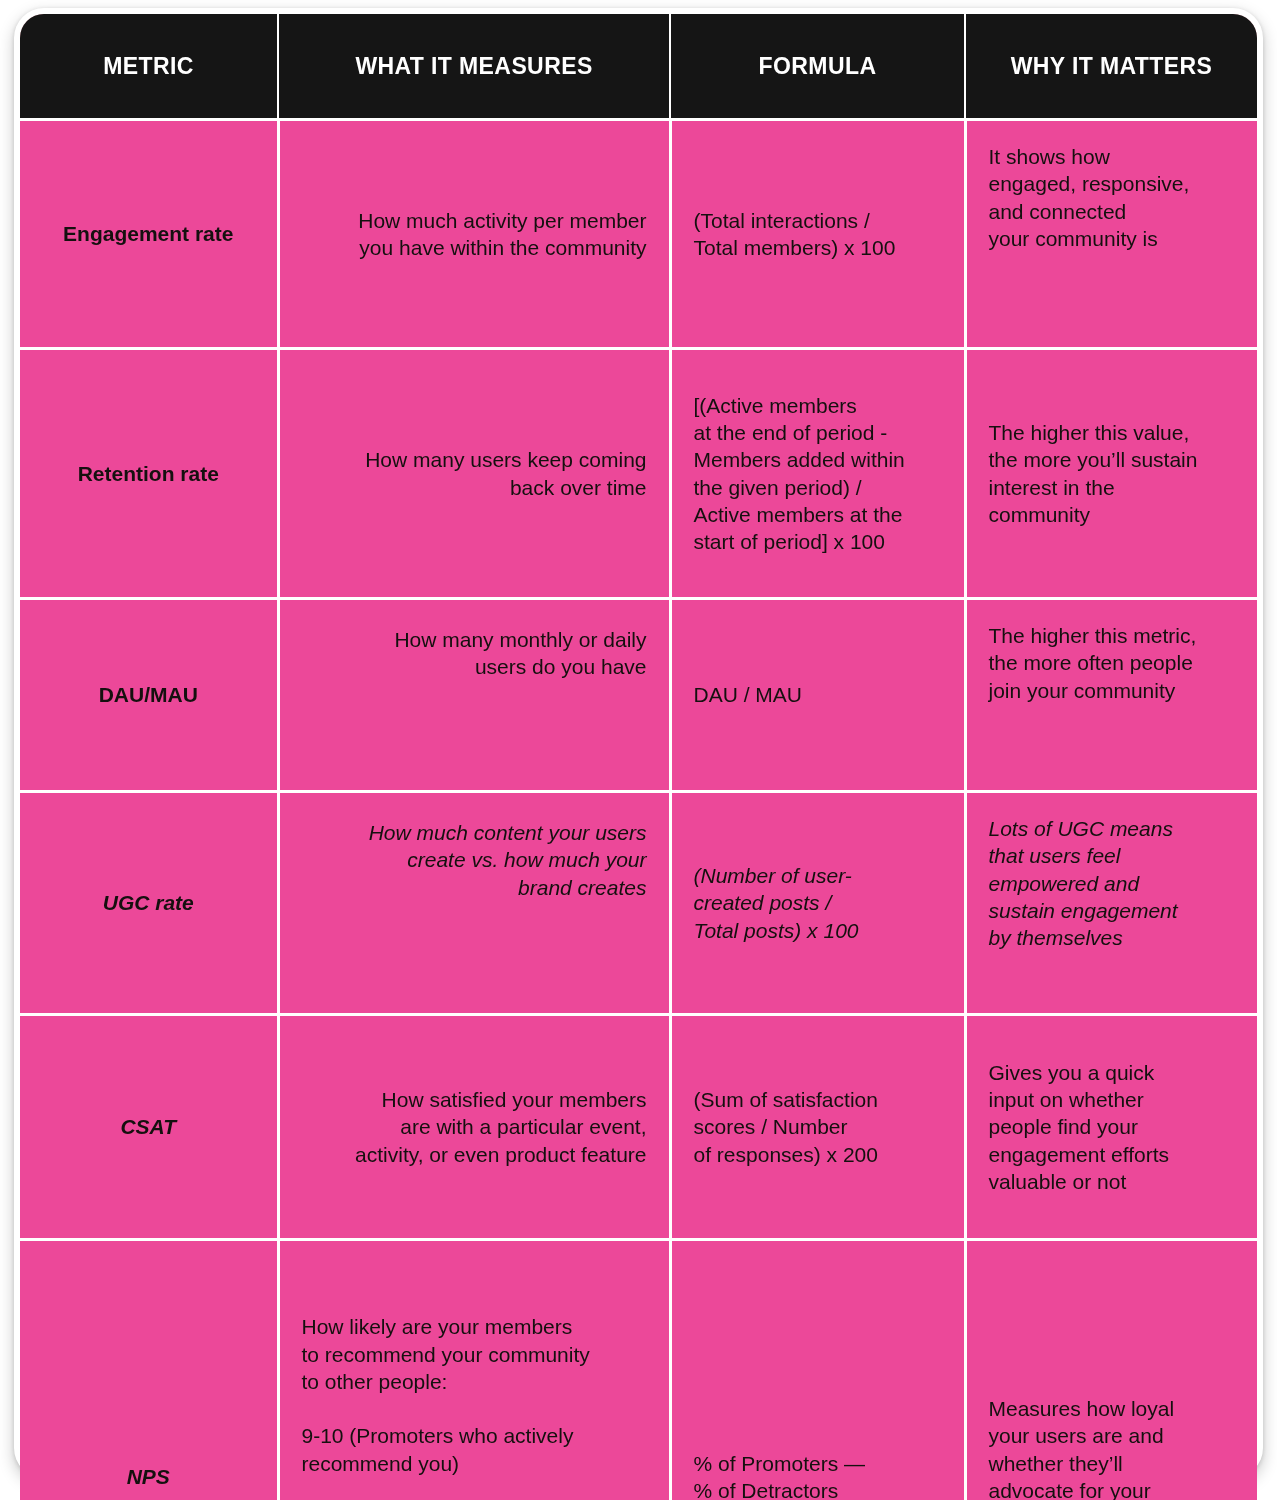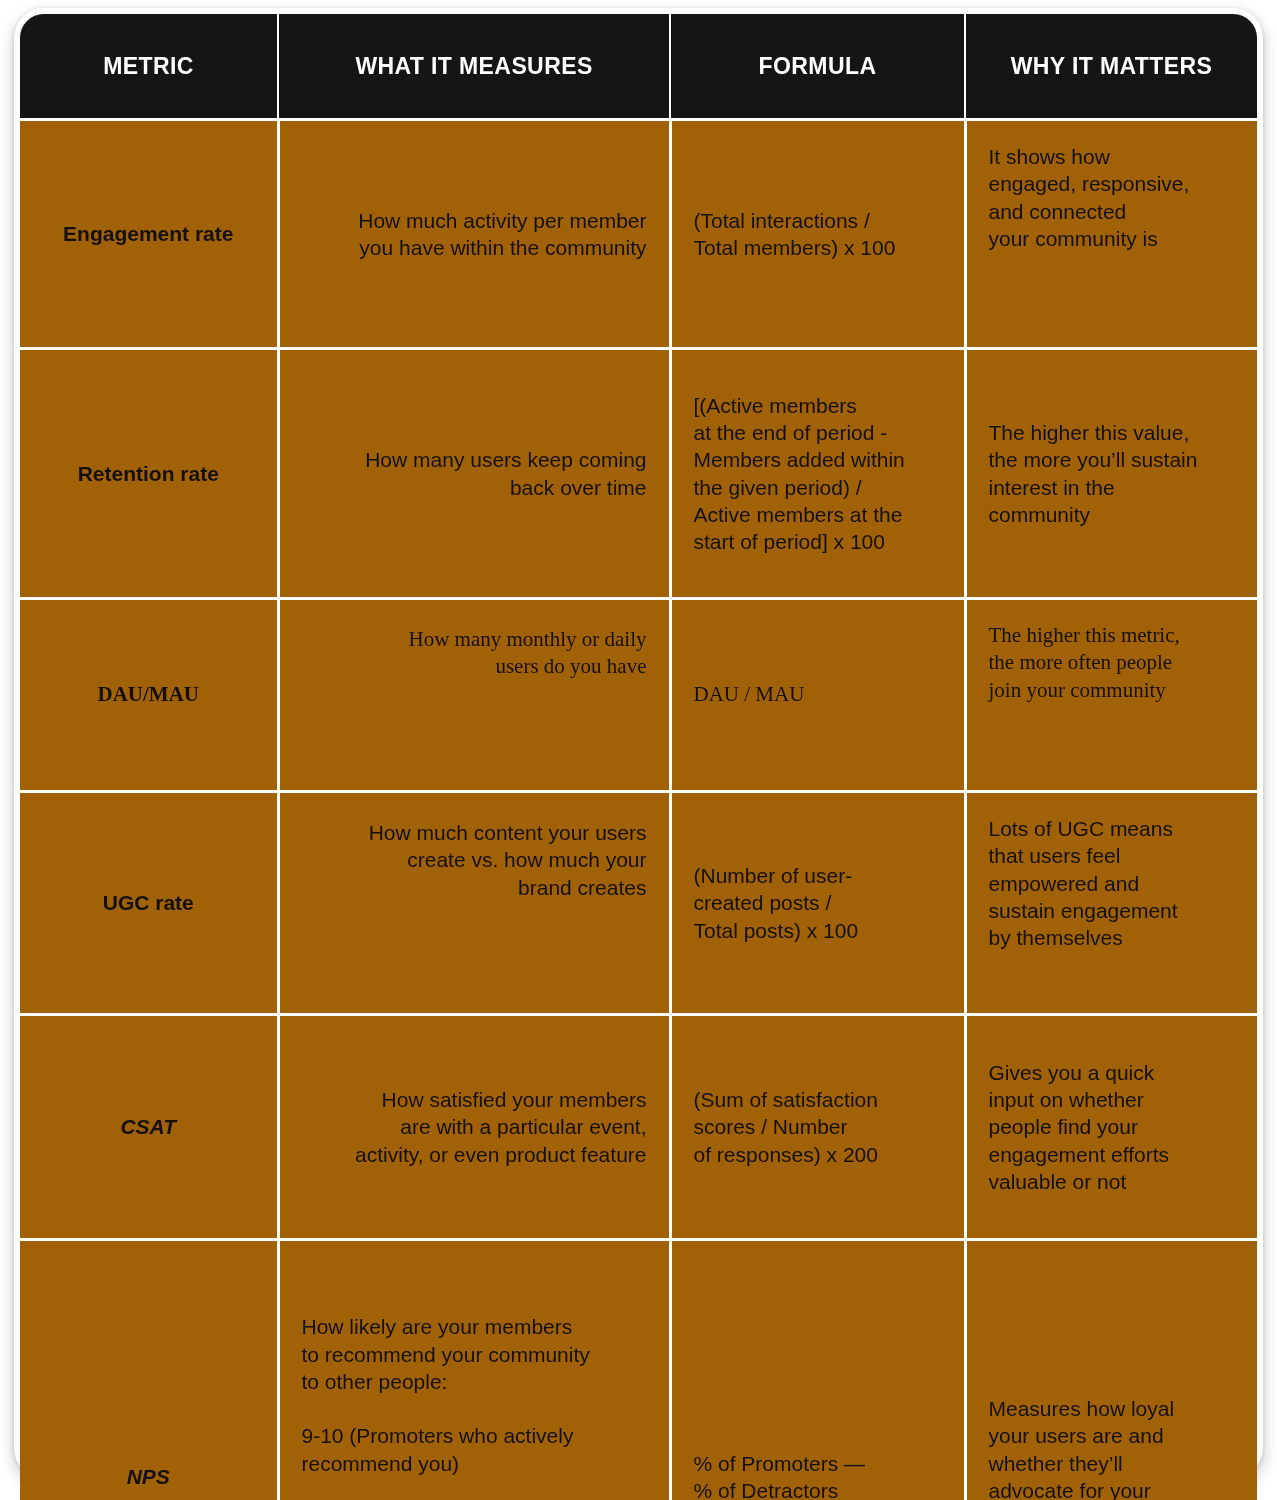--- a/index.html
+++ b/index.html
@@ -56,21 +56,21 @@
     vertical-align: middle;
     height: 104px;
     padding: 0 8px;
     border-right: 2px solid #ffffff;
     text-transform: none;
   }
   .metrics-table thead th:last-child { border-right: none; text-align: center; }
 
   
   .metrics-table tbody td {
-    background: #a16207;
+    background: #ec4899;
     color: #15100f;
     border-top: 3px solid #ffffff;
     border-right: 3px solid #ffffff;
     padding: 16px 22px;
     font-size: 21px;
     line-height: 1.30;
     vertical-align: middle;
   }
   .metrics-table tbody td:last-child { border-right: none; }
 
@@ -95,22 +95,22 @@
   td.cell-formula { vertical-align: middle; }
 
   td.cell-matters { vertical-align: middle; }
   td.cell-matters.top { vertical-align: top; padding-top: 22px; }
 
   .cell-text { white-space: pre-line; margin: 0; }
 
   
   tr.row-engagement td { height: 188px; }
   tr.row-retention  td { height: 215px; }
-  tr.row-daumau     td { height: 148px; font-family: Liberation Serif, serif; }
-  tr.row-ugc        td { height: 178px; }
+  tr.row-daumau     td { height: 148px; }
+  tr.row-ugc        td { height: 178px; font-style: italic; }
   tr.row-csat       td { height: 190px; }
   tr.row-nps        td { height: 440px; }
 
   td.cell-nps-measures { vertical-align: top; padding-top: 28px; }
 </style>
 </head>
 <body>
 
 <div id="page">
   <div class="table-frame">

